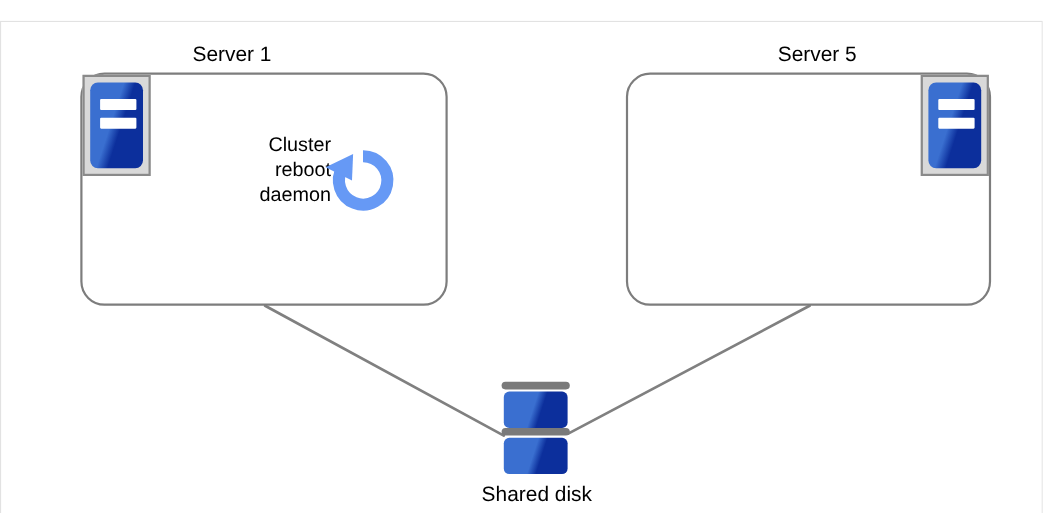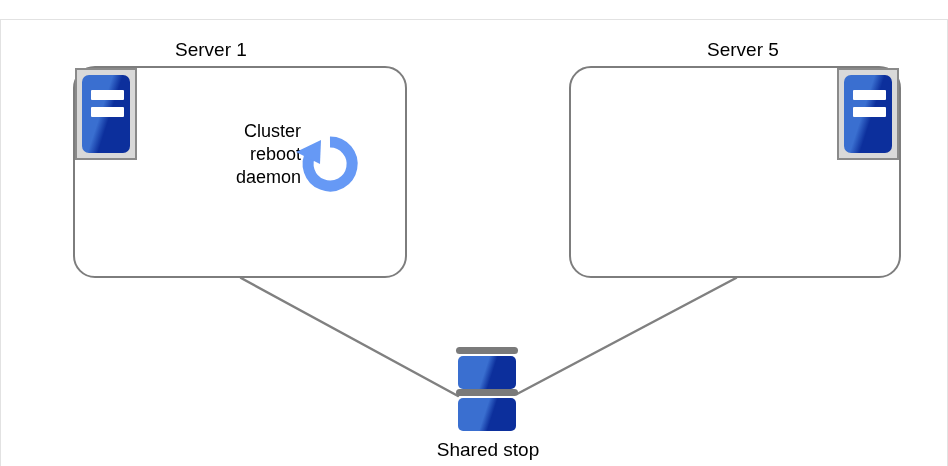--- a/index.html
+++ b/index.html
@@ -194,15 +194,15 @@
     </div>
   </div>
 
   <div id="shared-disk">
     <div class="cap cap-top"></div>
     <div class="platter platter-1"></div>
     <div class="cap cap-mid"></div>
     <div class="platter platter-2"></div>
   </div>
 
-  <div id="label-shared-disk">Shared stop</div>
+  <div id="label-shared-disk">Shared disk</div>
 
 </div>
 
 </body></html>

